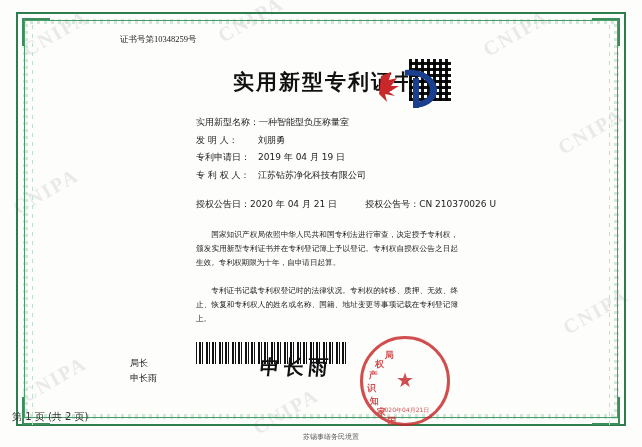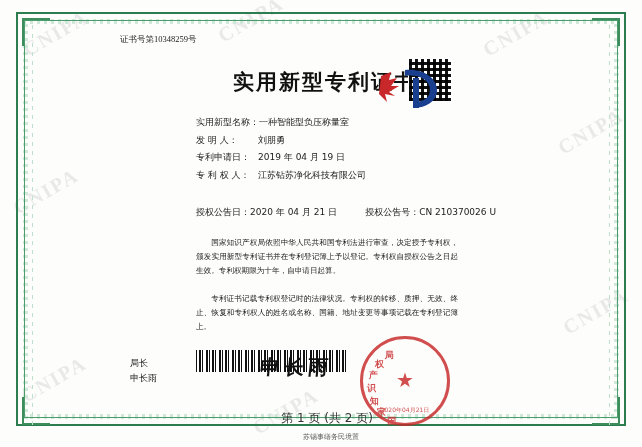--- a/index.html
+++ b/index.html
@@ -107,21 +107,21 @@
     margin-top:18px;
     margin-left:76px;
     font-family:"DejaVu Sans", sans-serif;
     font-size:9px;
     color:#1b1b1b;
     line-height:1.95;
   }
   .f-row{white-space:nowrap;}
   .f-label{display:inline-block;min-width:62px;}
   .grantrow{
-    margin-top:20px;
+    margin-top:12px;
     font-family:"DejaVu Sans", sans-serif;
     font-size:9px;
     color:#1b1b1b;
   }
   .grantrow .gap{display:inline-block;width:28px;}
   .para{
     margin:14px 72px 0 76px;
     font-family:"DejaVu Sans", sans-serif;
     font-size:7.6px;
     line-height:1.85;
@@ -176,23 +176,22 @@
   }
   .seal-bottom{
     position:absolute;left:50%;bottom:8px;
     transform:translateX(-50%);
     font-size:6px;color:#c8282a;
     white-space:nowrap;
     font-family:"DejaVu Sans", sans-serif;
   }
   .pageno{
     position:absolute;left:0;right:0;top:410px;
-    text-align:center;
-    font-family:"DejaVu Sans", sans-serif;
-    font-size:12px;color:#333;margin-left:12px;
+    font-family:"DejaVu Sans", sans-serif;
+    font-size:10px;color:#333;margin-left:12px;
   }
   .bottomnote{
     position:absolute;left:0;right:0;top:432px;
     text-align:center;
     font-family:"DejaVu Sans", sans-serif;
     font-size:7px;color:#5a5a5a;padding-left:20px;
   }
   .side-dots{
     position:absolute;top:20px;bottom:22px;width:1px;
     background:repeating-linear-gradient(0deg,#bfe0cc 0 4px,transparent 4px 9px);

